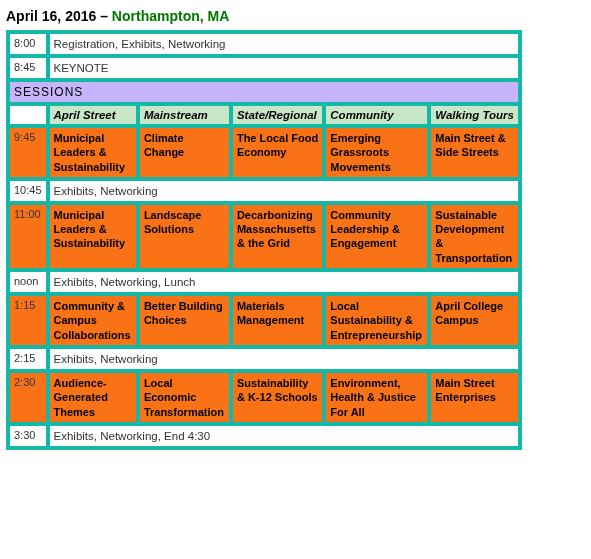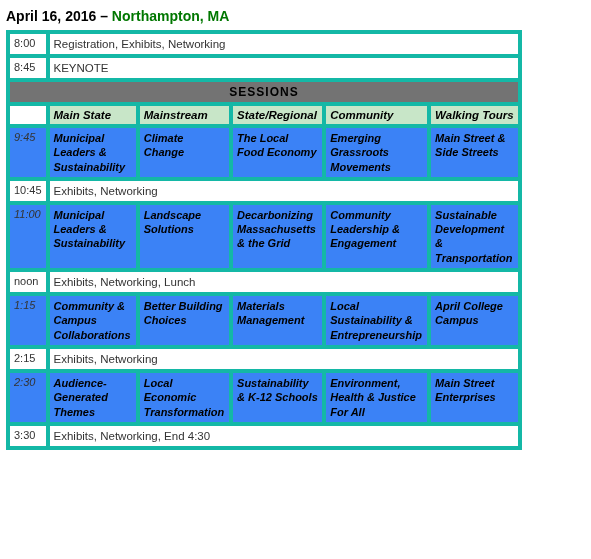--- a/index.html
+++ b/index.html
@@ -41,36 +41,35 @@
       color: #333;
     }
     .full-row td {
       background: #fff;
     }
     .full-row-text {
       font-size: 11.5px;
       color: #333;
     }
     .sessions-header td {
-      background: #737373;
-      text-align: center;
-      font-weight: bold;
+      background: #c4b5fd;
+      text-align: left;
+      font-weight: normal;
       font-size: 12px;
       letter-spacing: 1px;
     }
     .col-header {
       background: #c8e6c8;
       font-style: italic;
       font-weight: bold;
       font-size: 11.5px;
       text-align: left;
     }
     .session-row td {
-      background: #3b82f6;
-      font-style: italic;
+      background: #f97316;
     }
     .session-cell {
       font-weight: bold;
       font-size: 11px;
       line-height: 1.3;
       margin-left: 36px;
     }
   </style>
 </head>
 <body>
@@ -93,21 +92,21 @@
       <td colspan="5"><span class="full-row-text">KEYNOTE</span></td>
     </tr>
 
 
     <tr class="sessions-header">
       <td colspan="6">SESSIONS</td>
     </tr>
 
     <tr>
       <td class="time-col"></td>
-      <td class="col-header">Main State</td>
+      <td class="col-header">April Street</td>
       <td class="col-header">Mainstream</td>
       <td class="col-header">State/Regional</td>
       <td class="col-header">Community</td>
       <td class="col-header">Walking Tours</td>
     </tr>
 
     <tr class="session-row">
       <td class="time-col">9:45</td>
       <td class="session-cell">Municipal Leaders &amp; Sustainability</td>
       <td class="session-cell">Climate Change</td>

